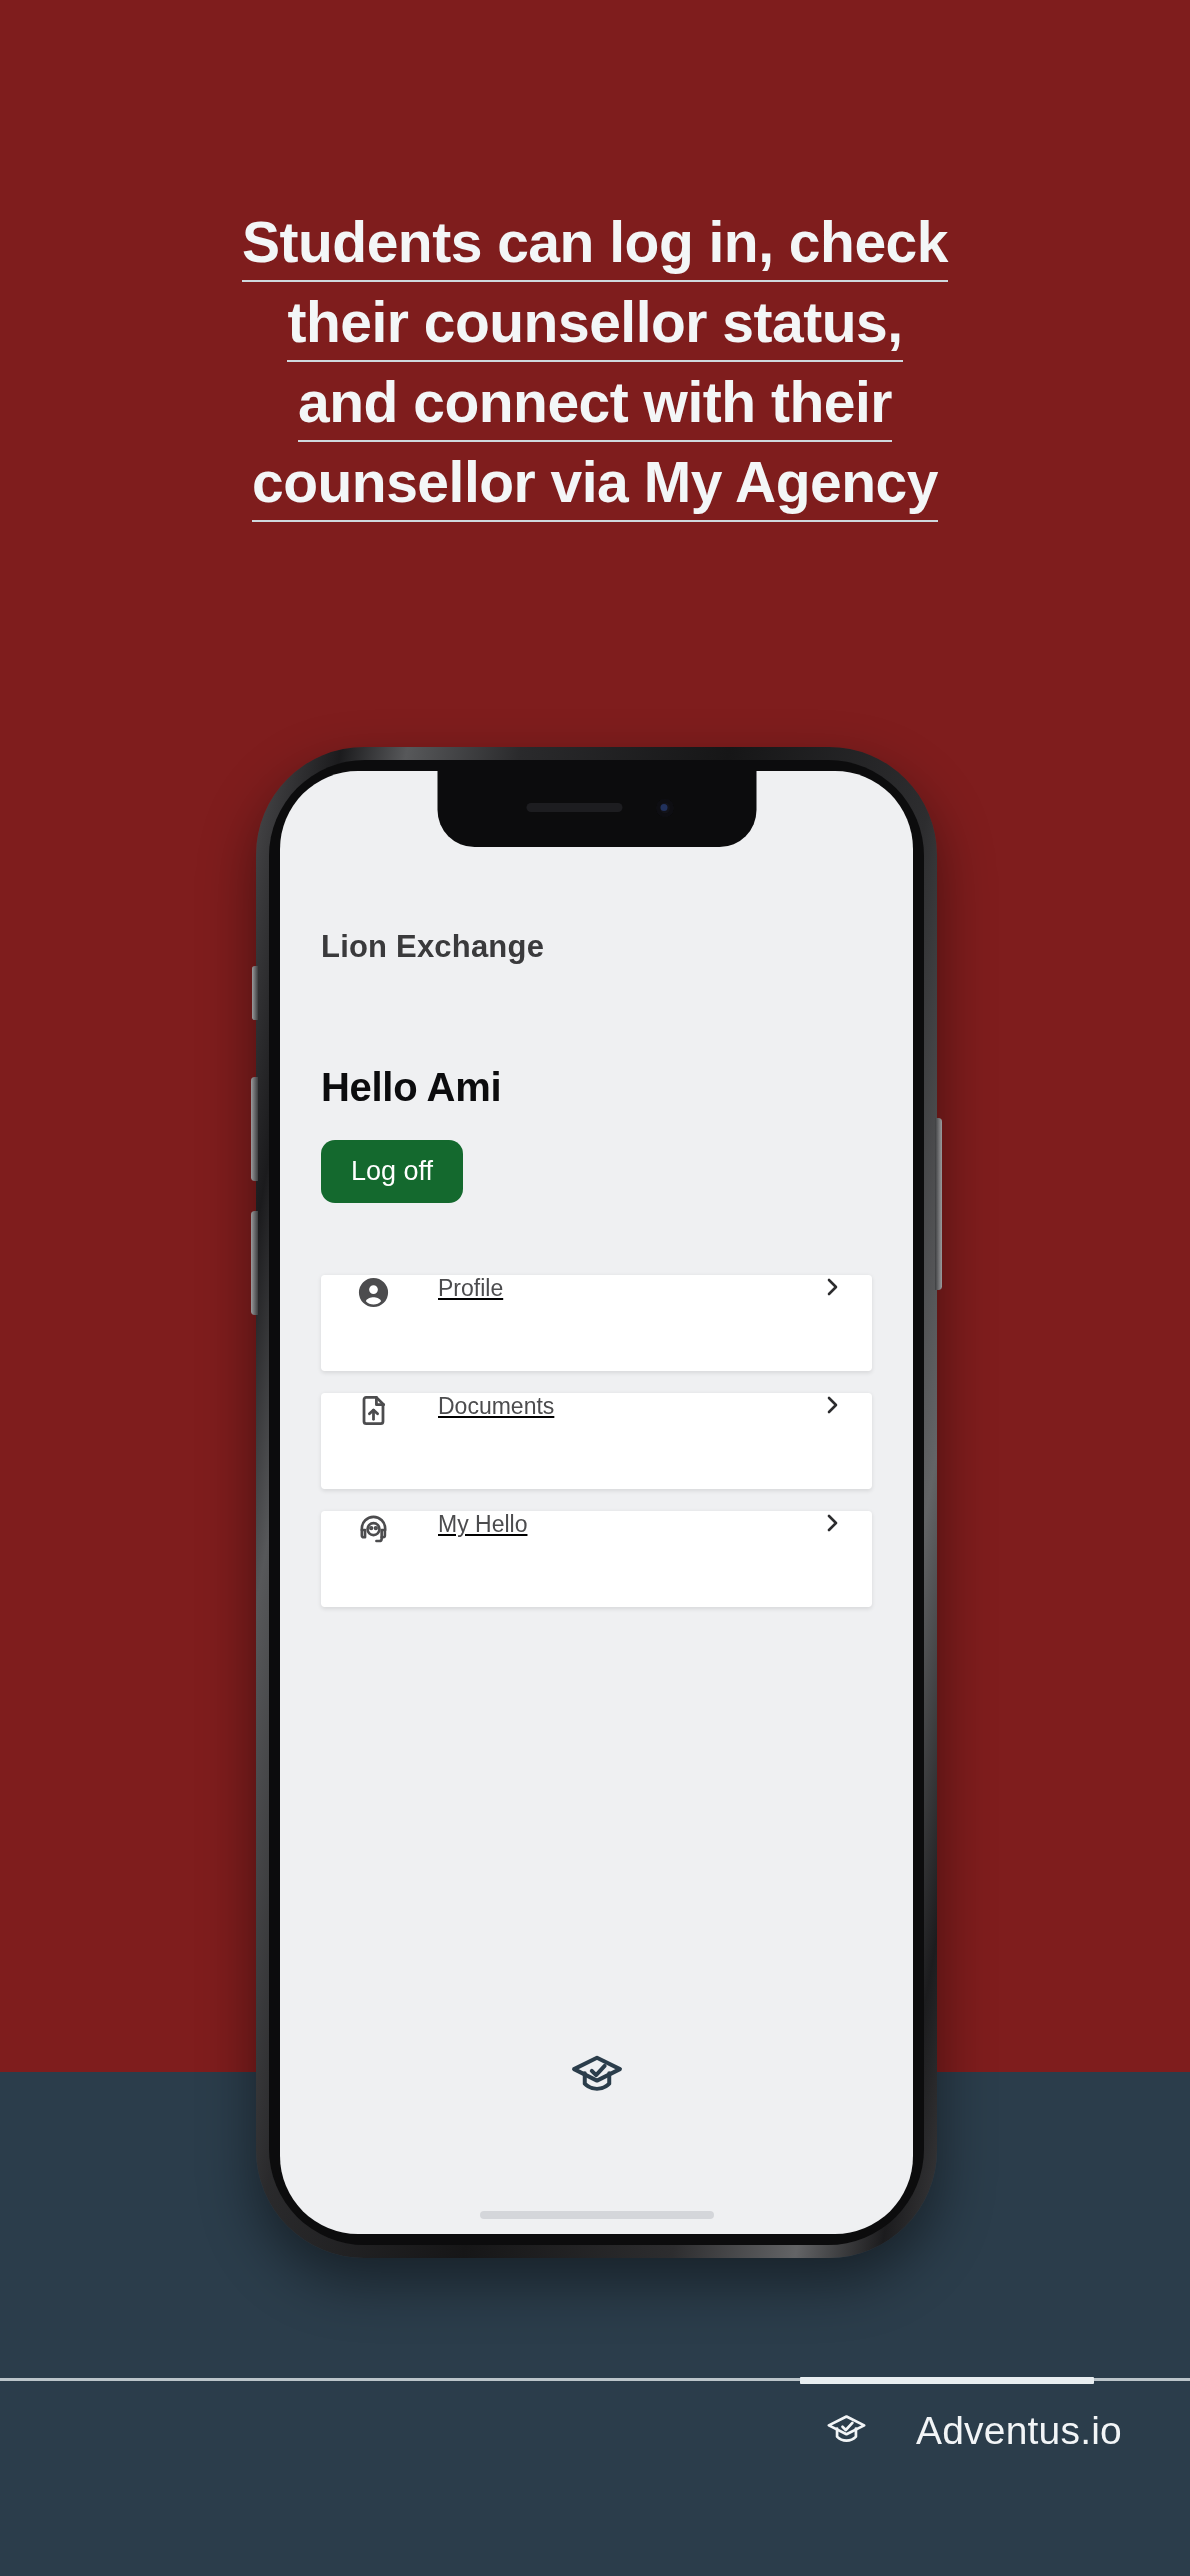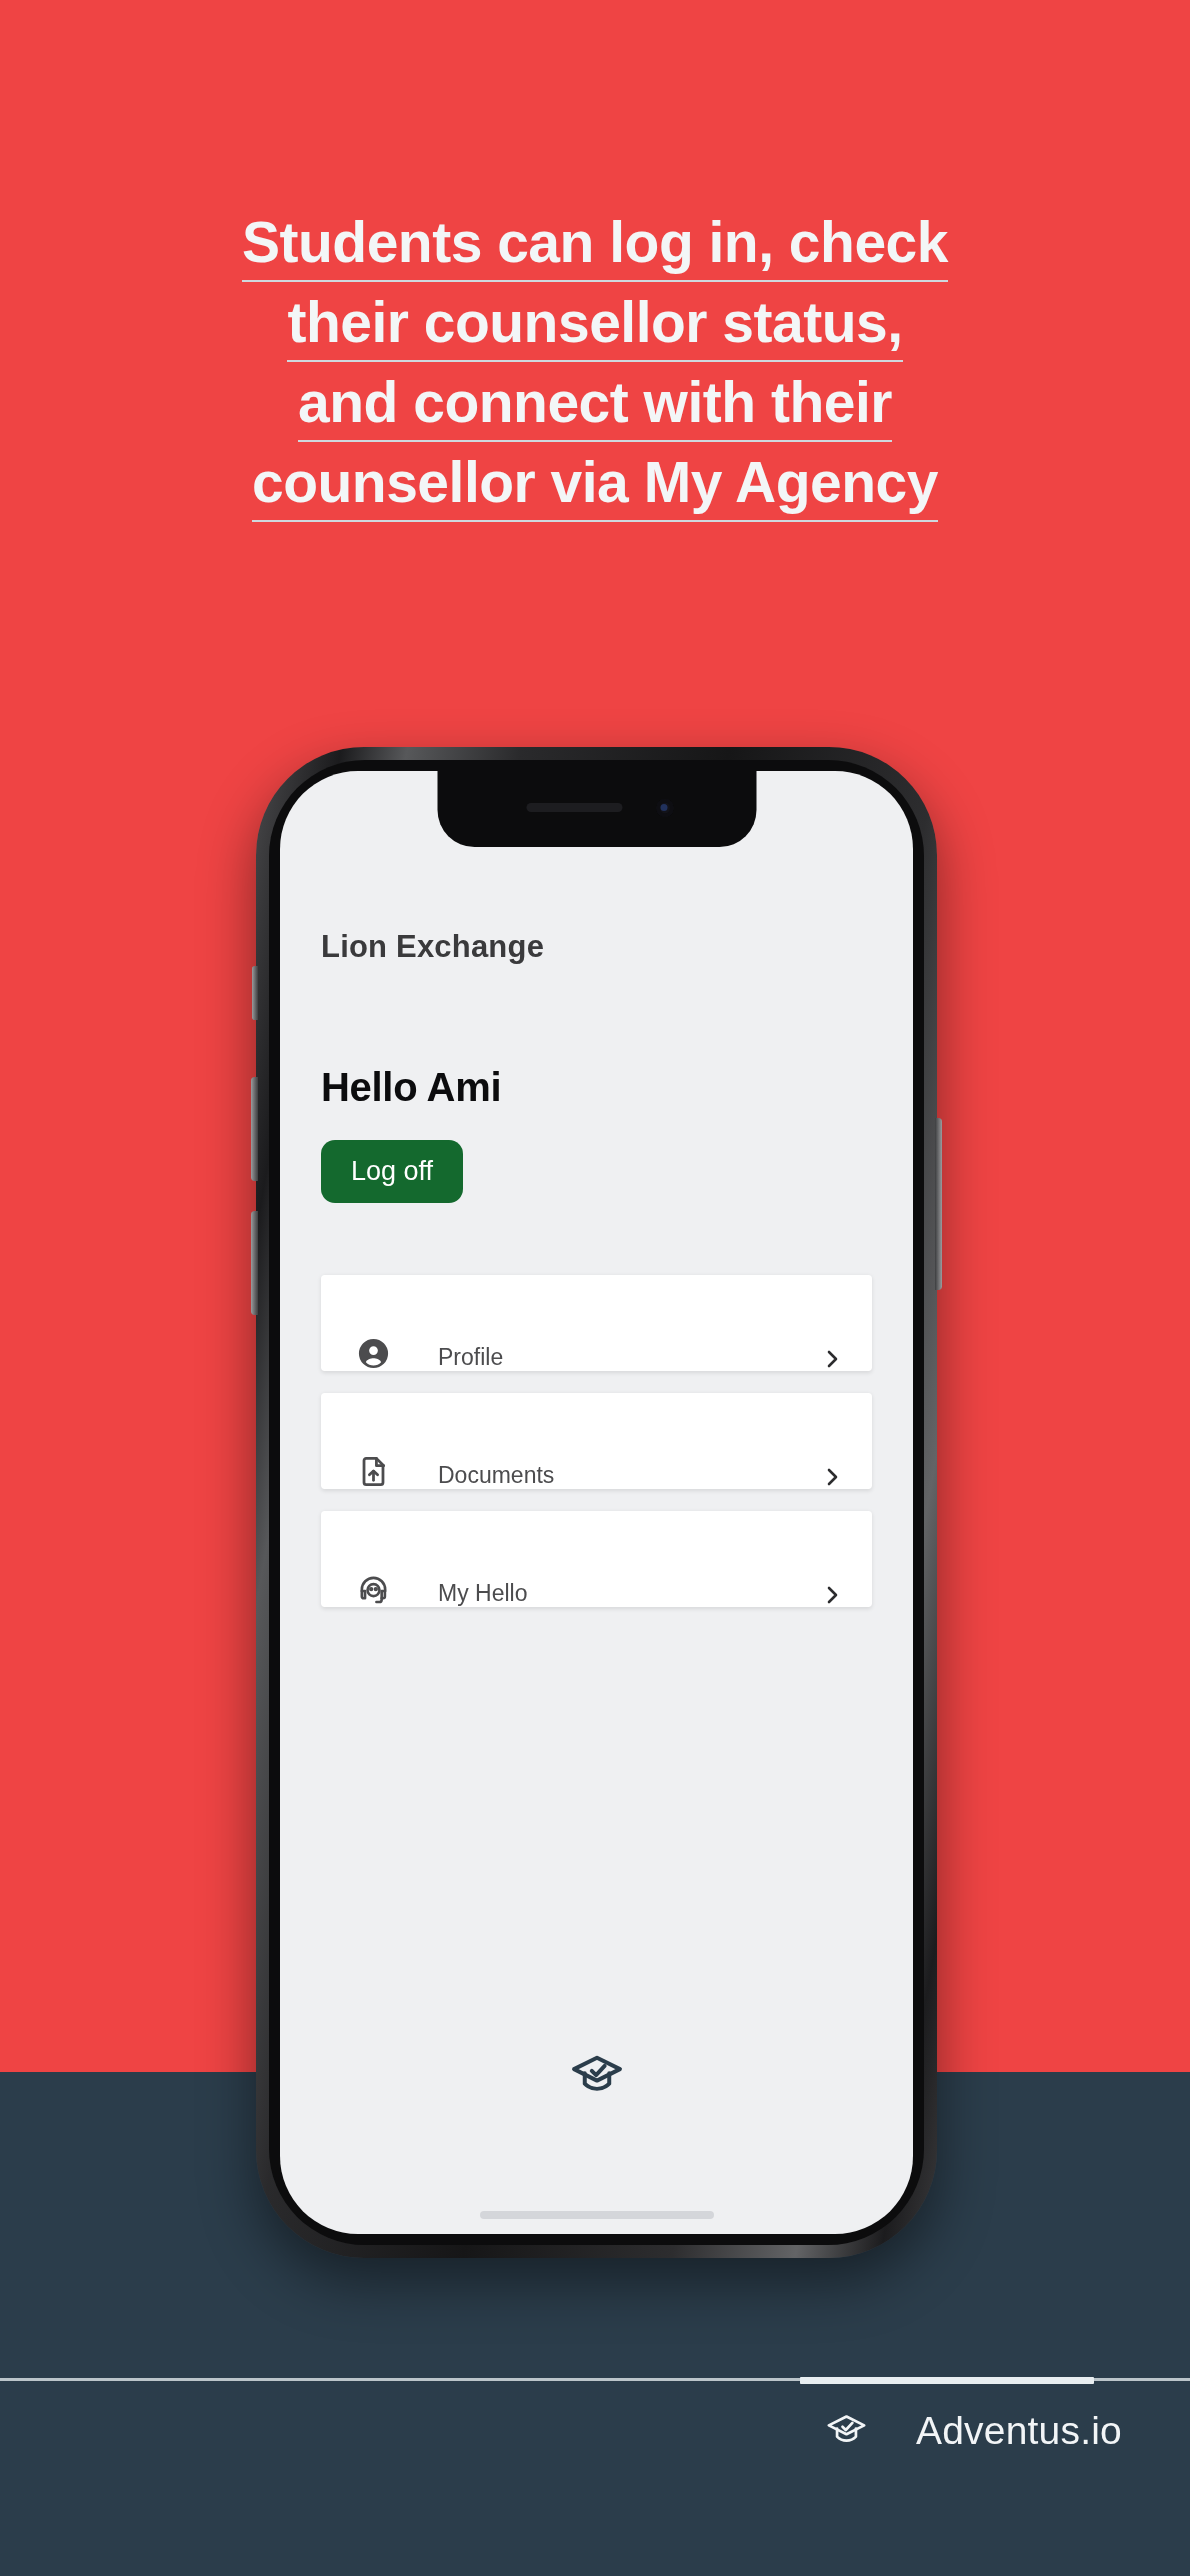--- a/index.html
+++ b/index.html
@@ -9,21 +9,21 @@
     height:2576px;
     background:#2b3d4b;
     font-family:"Liberation Sans", sans-serif;
     overflow:hidden;
   }
 
   .page {
     position:relative;
     width:1191px;
     height:2072px;
-    background:#ef4444;
+    background:#7f1d1d;
   }
 
   
   .headline {
     position:absolute;
     left:125px;
     top:202px;
     width:940px;
     text-align:center;
     color:#f3f6f7;
@@ -165,28 +165,29 @@
   }
 
   .menu {
     position:absolute;
     left:41px;
     top:504px;
     right:41px;
   }
   .menu-item {
     display:flex;
-    align-items:flex-end;
+    align-items:flex-start;
     background:#ffffff;
     height:96px;
     border-radius:3.7px;
     margin-bottom:22px;
     padding:0 28px 0 26px;
     box-shadow:0 1.9px 4.6px rgba(0,0,0,0.10);
     cursor:pointer;
+    text-decoration:underline;
   }
   .mi-icon {
     width:52px;
     display:flex;
     align-items:center;
     justify-content:center;
     color:#4c4c4e;
     flex:0 0 auto;
   }
   .mi-label {

